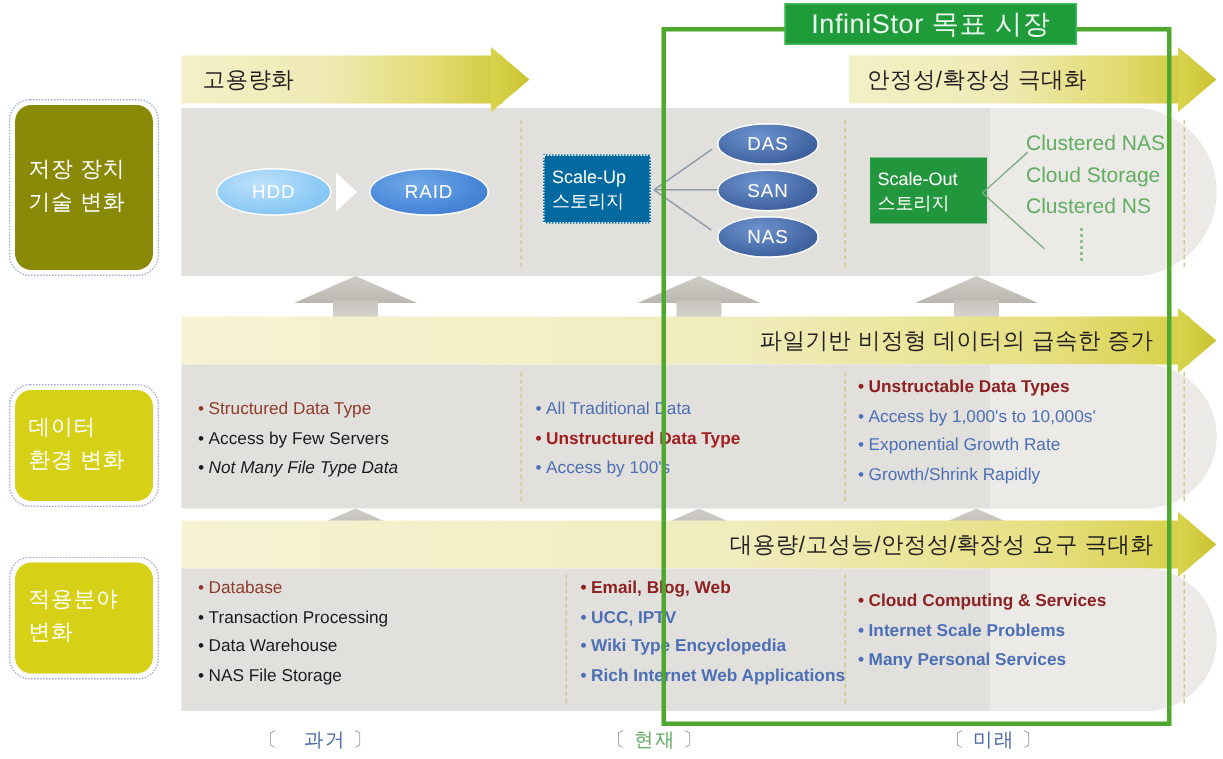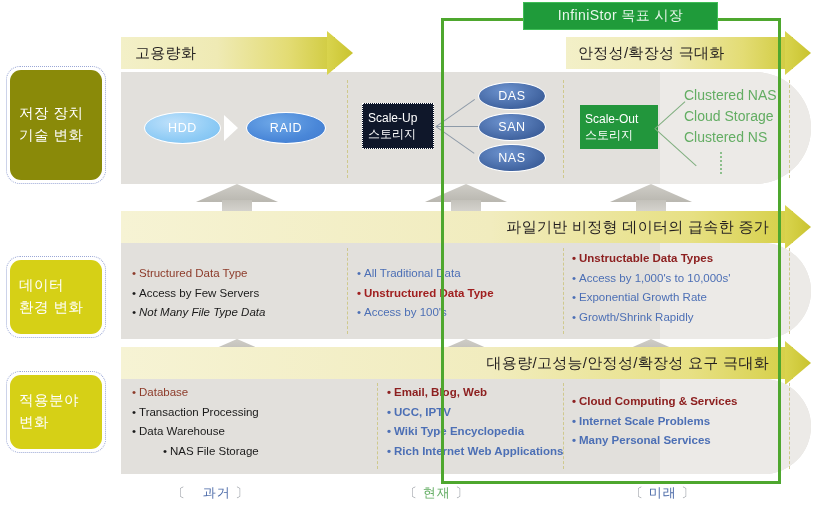--- a/index.html
+++ b/index.html
@@ -90,39 +90,39 @@
 
   .tri-right{
     position:absolute;width:14px;height:26px;background:#ffffff;
     clip-path:polygon(0 0,100% 50%,0 100%);
   }
   .boxlbl{
     position:absolute;color:#ffffff;font-size:12px;line-height:16px;
     padding:4px 5px;box-sizing:border-box;
     display:flex;flex-direction:column;justify-content:center;
   }
-  #scaleup-box{background:#0f172a;border:1px dotted #ffffff;}
+  #scaleup-box{background:#0369a1;border:1px dotted #ffffff;}
   #scaleout-box{background:#22963c;}
 
   .connector{position:absolute;background:#8d9aa8;height:1px;transform-origin:0 0;}
   .gconn{position:absolute;background:#7fae7f;height:1px;transform-origin:0 0;}
 
   .clist{position:absolute;color:#63ad63;font-size:14px;line-height:19px;white-space:nowrap;}
   .dots-v{position:absolute;border-left:2px dotted #8cbf8c;height:22px;}
 
   
   #green-frame{
     position:absolute;left:441px;top:18px;width:340px;height:466px;
     border:3px solid #4ea72e;box-sizing:border-box;background:transparent;
     pointer-events:none;
   }
   #infinistor-badge{
     position:absolute;left:523px;top:2px;width:195px;height:28px;
     background:#1f9b3a;border:1px solid #3fbd57;box-sizing:border-box;
-    color:#e9f7ec;font-size:14px;display:flex;align-items:center;justify-content:center;
+    color:#e9f7ec;font-size:18px;display:flex;align-items:center;justify-content:center;
     letter-spacing:.4px;
   }
 
   
   .tlabel{
     position:absolute;font-size:13px;letter-spacing:1px;white-space:nowrap;
   }
 </style>
 </head>
 <body>
@@ -250,21 +250,21 @@
   <div class="halo" style="left:660px;top:379px;width:151px;height:95px;"></div>
 
   <div class="vsep" style="left:377px;top:383px;height:86px;"></div>
   <div class="vsep" style="left:563px;top:383px;height:86px;"></div>
   <div class="vsep" style="left:789px;top:383px;height:86px;"></div>
 
   <div class="bullets" id="apply-col-0" style="left:132px;top:383px;">
       <div class="li" style="color: rgb(141, 59, 42);"><span class="dot">•</span><span>Database</span></div>
       <div class="li" style="color: rgb(26, 26, 26);"><span class="dot">•</span><span>Transaction Processing</span></div>
       <div class="li" style="color: rgb(26, 26, 26);"><span class="dot">•</span><span>Data Warehouse</span></div>
-      <div class="li" style="color: rgb(26, 26, 26); text-align: right;"><span class="dot">•</span><span>NAS File Storage</span></div>
+      <div class="li" style="color: rgb(26, 26, 26);"><span class="dot">•</span><span>NAS File Storage</span></div>
     </div>
   <div class="bullets" id="apply-col-1" style="left:387px;top:383px;">
       <div class="li" style="color: rgb(141, 32, 32); font-weight: 700;"><span class="dot">•</span><span>Email, Blog, Web</span></div>
       <div class="li" style="color: rgb(76, 111, 181); font-weight: 700;"><span class="dot">•</span><span>UCC, IPTV</span></div>
       <div class="li" style="color: rgb(76, 111, 181); font-weight: 700;"><span class="dot">•</span><span>Wiki Type Encyclopedia</span></div>
       <div class="li" style="color: rgb(76, 111, 181); font-weight: 700;"><span class="dot">•</span><span>Rich Internet Web Applications</span></div>
     </div>
   <div class="bullets" id="apply-col-2" style="left:572px;top:392px;">
       <div class="li" style="color: rgb(141, 32, 32); font-weight: 700;"><span class="dot">•</span><span>Cloud Computing &amp; Services</span></div>
       <div class="li" style="color: rgb(76, 111, 181); font-weight: 700;"><span class="dot">•</span><span>Internet Scale Problems</span></div>

